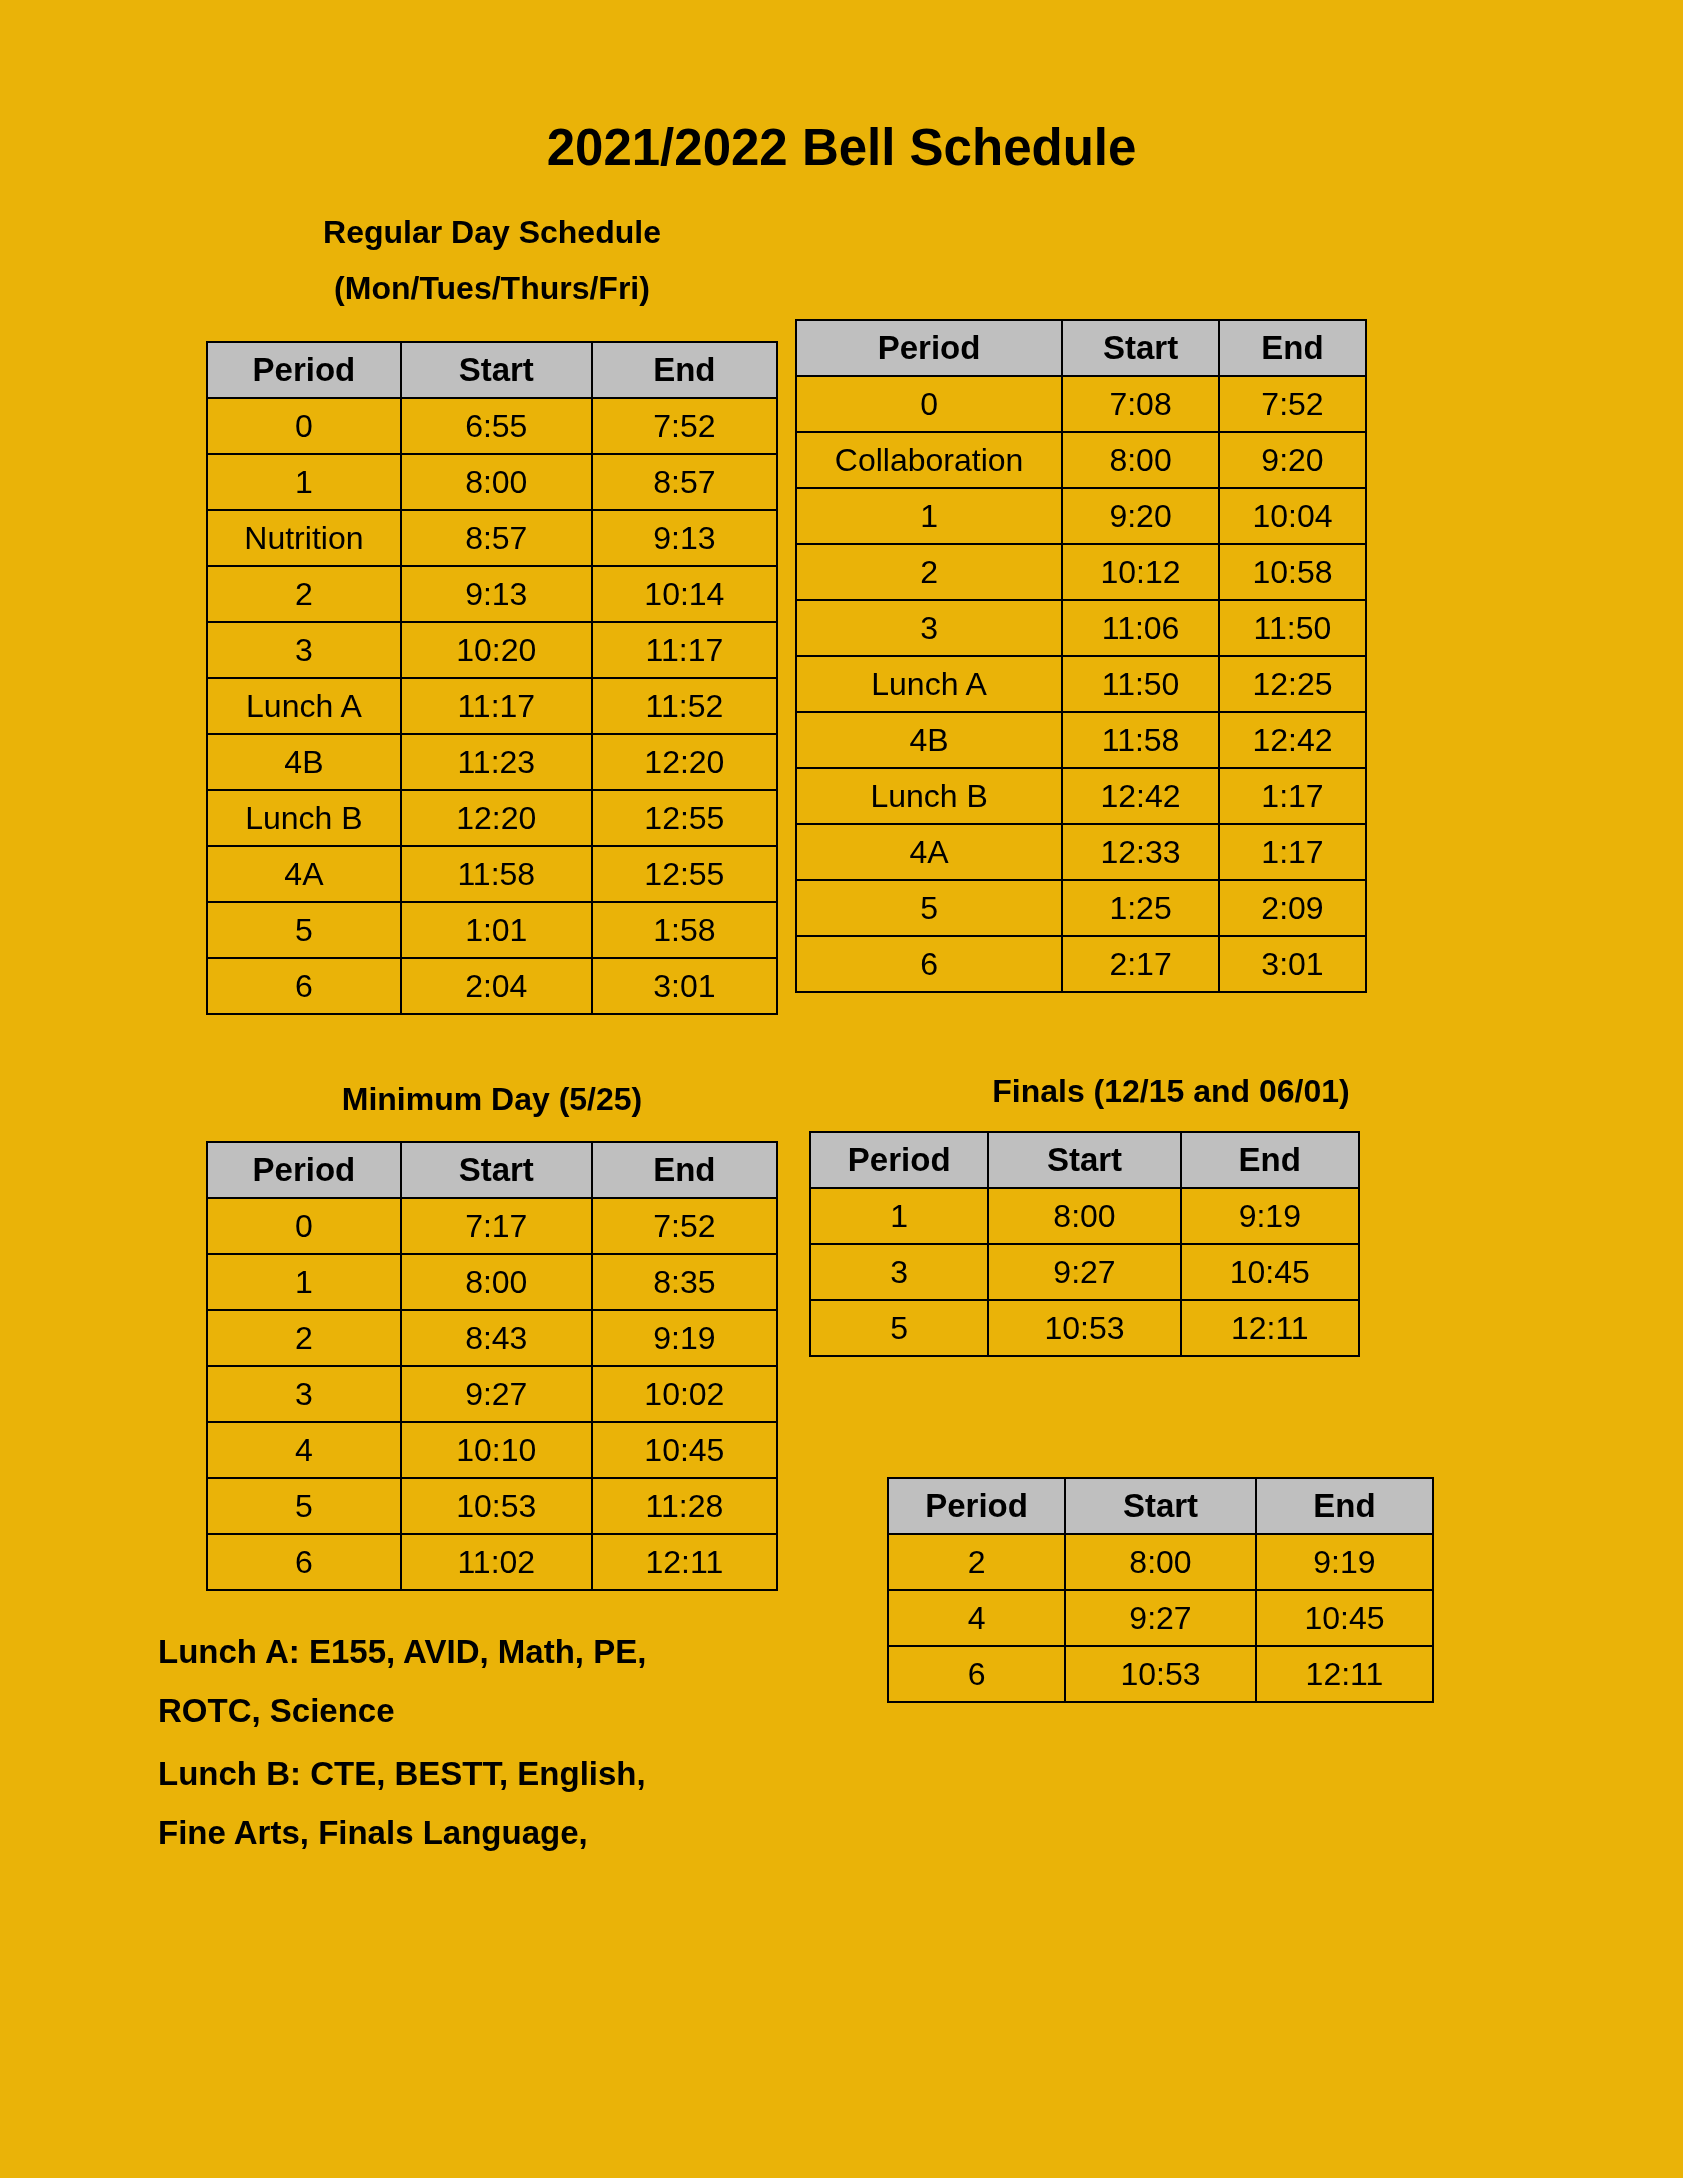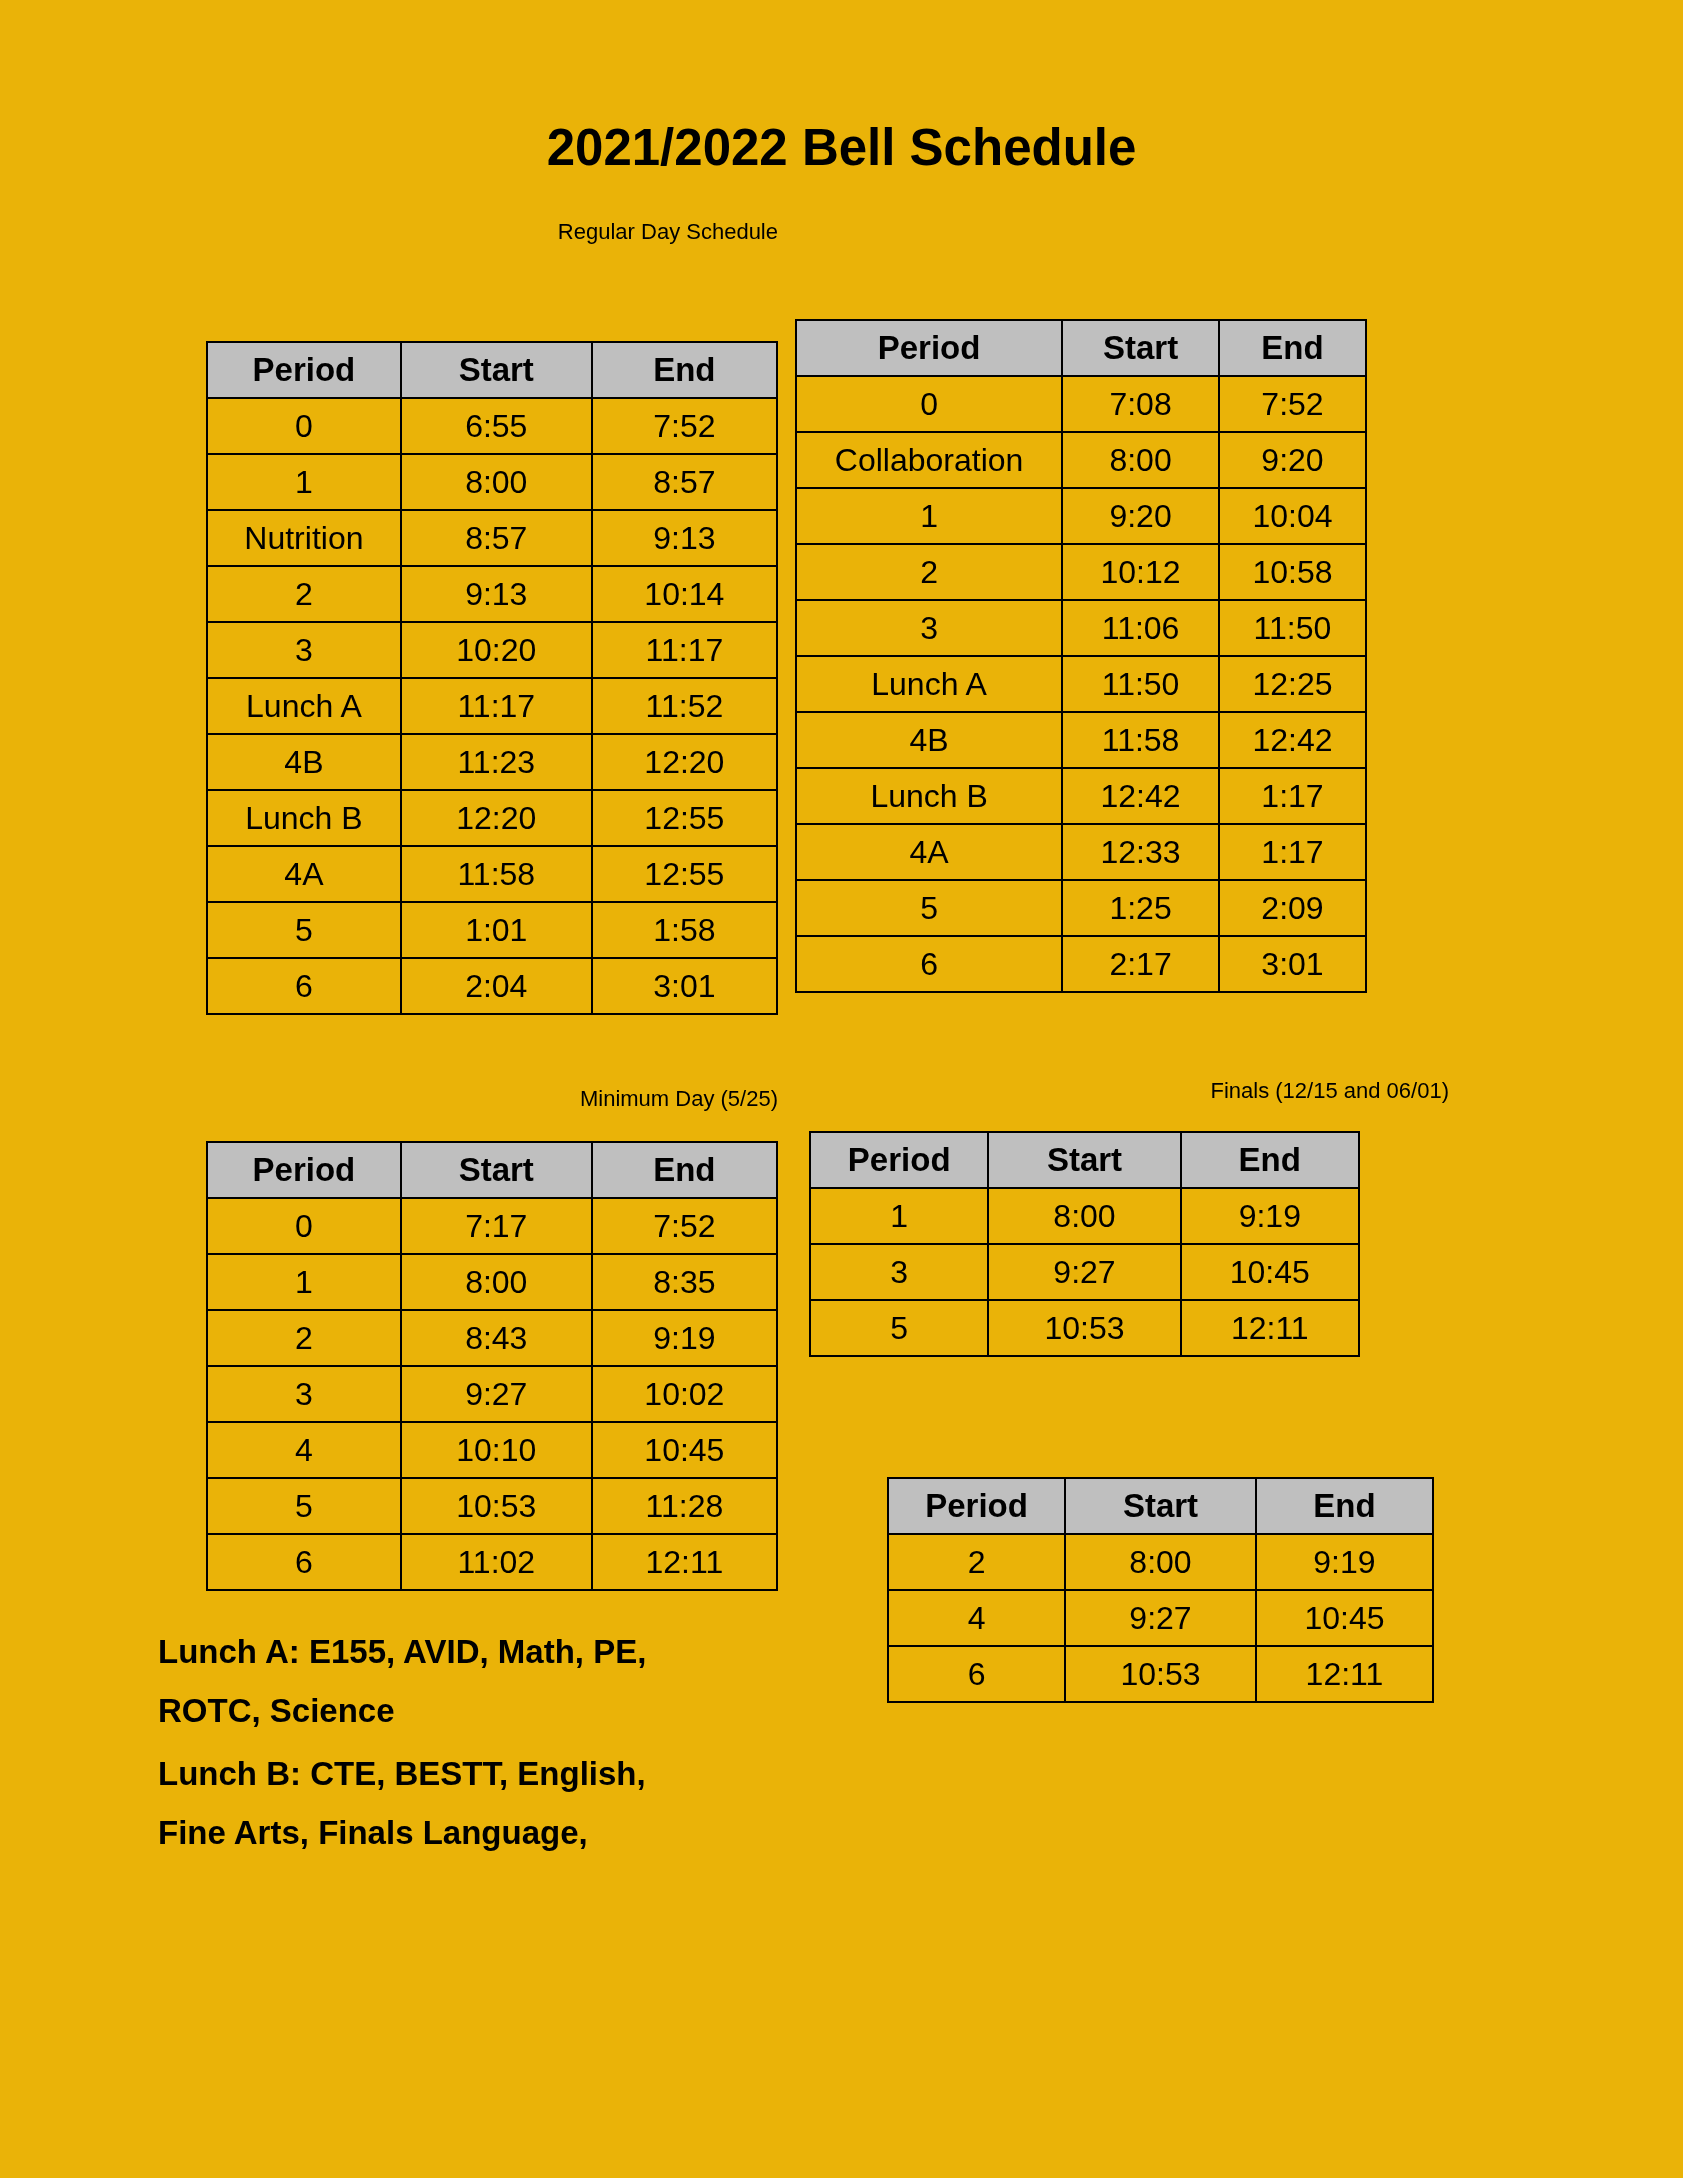--- a/index.html
+++ b/index.html
@@ -26,23 +26,23 @@
     left: 0;
     top: 117px;
     width: 100%;
     text-align: center;
     font-size: 51px;
     font-weight: 700;
     line-height: 61px;
   }
   .section-heading {
     position: absolute;
-    text-align: right;
-    font-size: 22px;
-    font-weight: 400;
+    text-align: center;
+    font-size: 32px;
+    font-weight: 700;
     line-height: 56px;
   }
   .tbl {
     position: absolute;
     border-collapse: collapse;
     table-layout: fixed;
   }
   .tbl th, .tbl td {
     border: 2px solid #000000;
     text-align: center;
@@ -80,20 +80,21 @@
 </style>
 </head>
 <body>
 
 <div class="page">
 
   <div class="doc-title">2021/2022 Bell Schedule</div>
 
   <div class="section-heading" id="regular-heading">
     <div>Regular Day Schedule</div>
+    <div>(Mon/Tues/Thurs/Fri)</div>
   </div>
   <table class="tbl" id="regular-table">
     <colgroup>
         <col style="width:34%">
         <col style="width:33.5%">
         <col style="width:32.5%">
       </colgroup>
   <thead>
         <tr>
           <th>Period</th>

